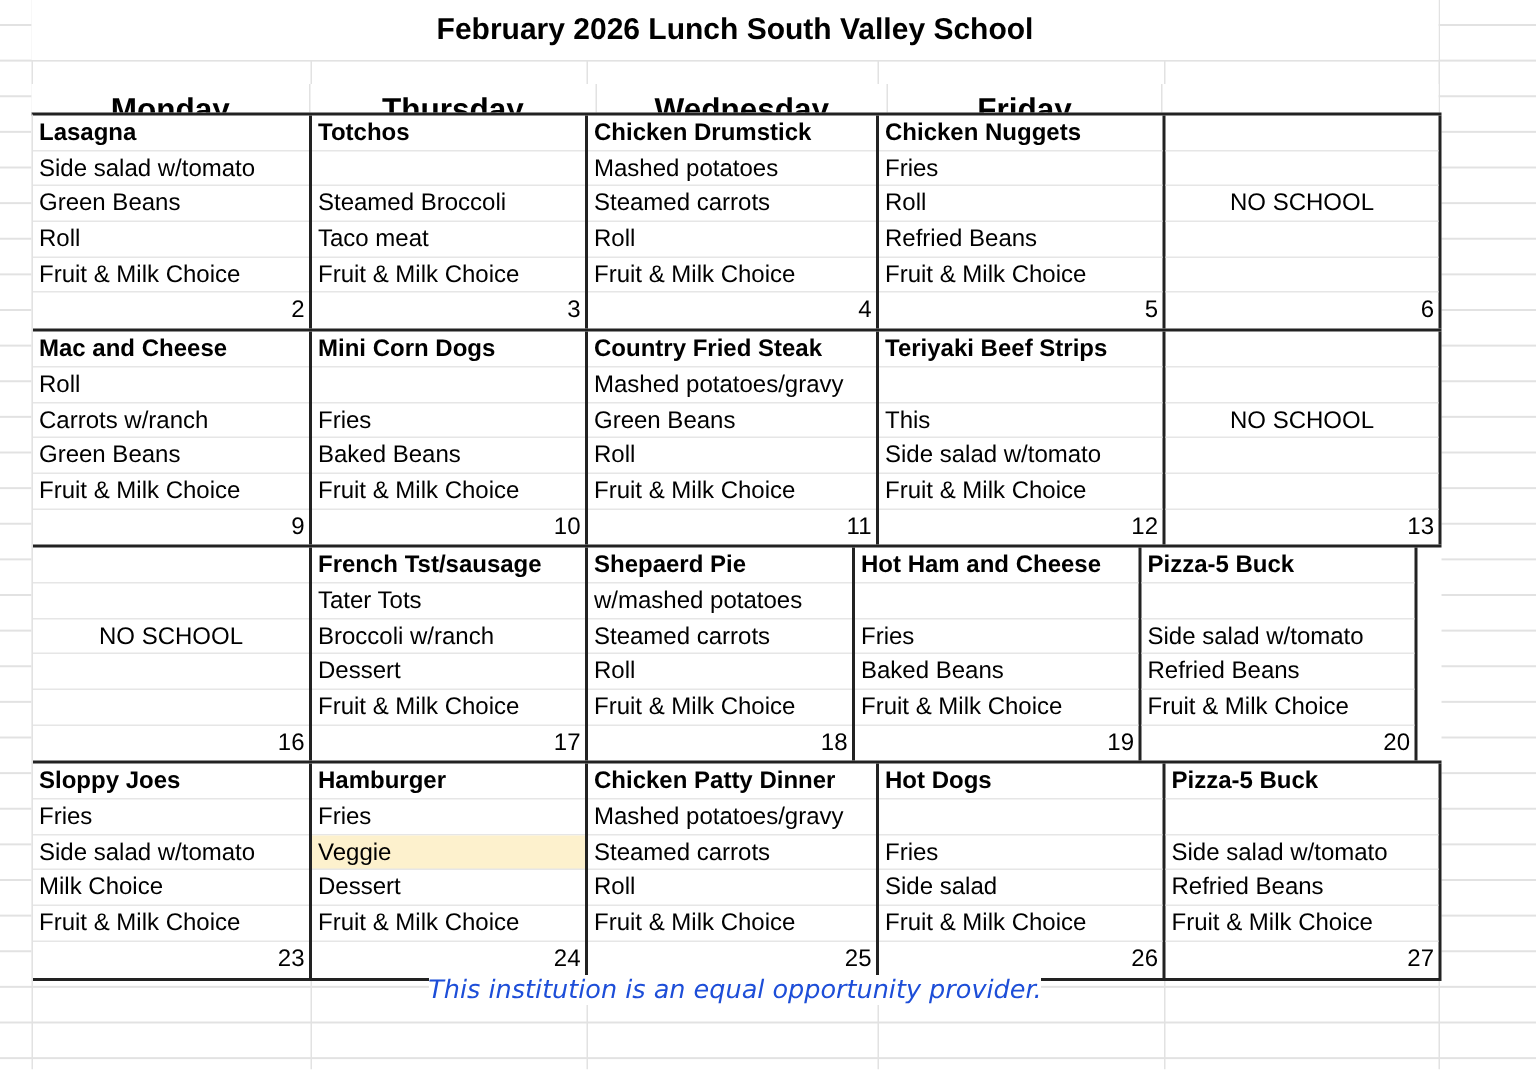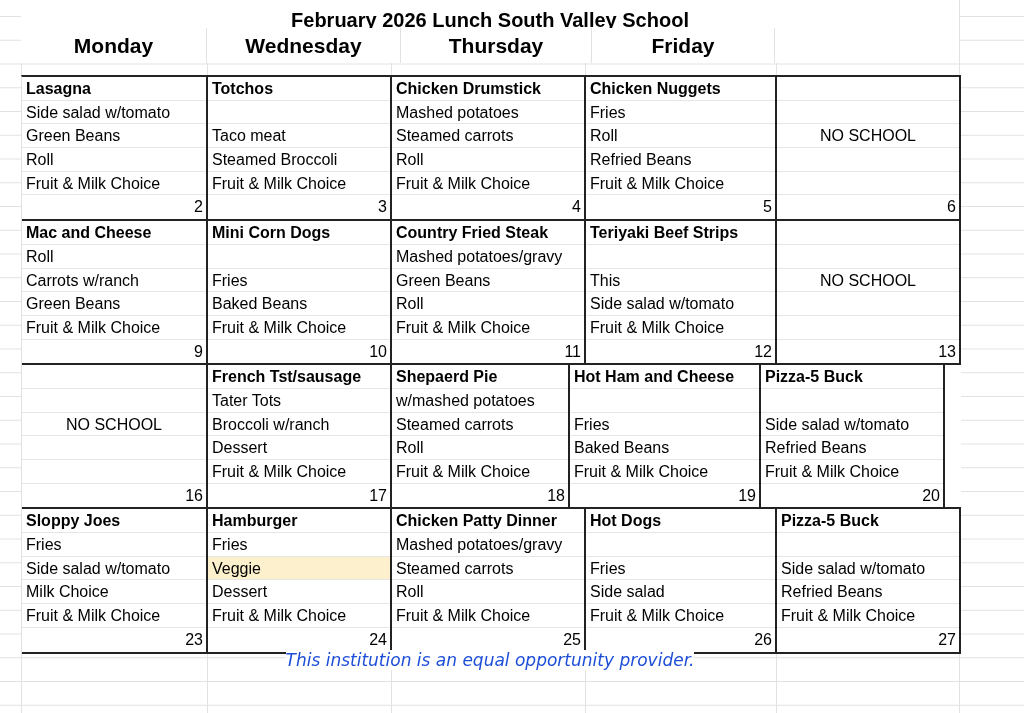--- a/index.html
+++ b/index.html
@@ -10,21 +10,21 @@
       linear-gradient(to bottom, #e2e2e2 1px, transparent 1px);
     background-size: 100% 23.75px;
     background-position: 0 16px;
   }
   .gline-v { position: absolute; top: 0; width: 1px; height: 713px; background: #e2e2e2; }
   .title {
     position: absolute; left: 21px; top: 0; width: 938px; height: 40px;
     display: flex; align-items: center; justify-content: center;
     font-weight: bold; font-size: 20px; background: #fff;
   }
-  .header-row { position: absolute; left: 21px; top: 28px; width: 938px; height: 35px; display: flex; background:#fff; }
+  .header-row { position: absolute; left: 21px; top: 56px; width: 938px; height: 35px; display: flex; background:#fff; }
   .header-row .hcell {
     flex: none; display: flex; align-items: center; justify-content: center;
     font-weight: bold; font-size: 21px; border-right: 1px solid #e2e2e2; box-sizing: border-box;
   }
   .cal {
     position: absolute; left: 21px; top: 75px; width: 939px;
     border-top: 2px solid #222; border-left: 1px solid #e2e2e2;
     background: #fff;
   }
   .week { display: flex; border-bottom: 2px solid #222; }
@@ -53,40 +53,40 @@
 <div class="gline-v" style="left:207px"></div>
 <div class="gline-v" style="left:391px"></div>
 <div class="gline-v" style="left:585px"></div>
 <div class="gline-v" style="left:776px"></div>
 <div class="gline-v" style="left:959px"></div>
 
 <div class="title">February 2026 Lunch South Valley School</div>
 
 <div class="header-row">
   <div class="hcell" style="width:186px">Monday</div>
+  <div class="hcell" style="width:191px">Thursday</div>
   <div class="hcell" style="width:194px">Wednesday</div>
-  <div class="hcell" style="width:191px">Thursday</div>
   <div class="hcell" style="width:183px">Friday</div>
 </div>
 
 <div class="cal" id="cal">
     <div class="week">
       <div class="day" style="width: 186px;">
         <div class="line entree">Lasagna</div>
         <div class="line">Side salad w/tomato</div>
         <div class="line">Green Beans</div>
         <div class="line">Roll</div>
         <div class="line">Fruit &amp; Milk Choice</div>
         <div class="line num">2</div>
       </div>
       <div class="day" style="width: 184px;">
         <div class="line entree">Totchos</div>
         <div class="line"></div>
+        <div class="line">Steamed Broccoli</div>
         <div class="line">Taco meat</div>
-        <div class="line">Steamed Broccoli</div>
         <div class="line">Fruit &amp; Milk Choice</div>
         <div class="line num">3</div>
       </div>
       <div class="day" style="width: 194px;">
         <div class="line entree">Chicken Drumstick</div>
         <div class="line">Mashed potatoes</div>
         <div class="line">Steamed carrots</div>
         <div class="line">Roll</div>
         <div class="line">Fruit &amp; Milk Choice</div>
         <div class="line num">4</div>

